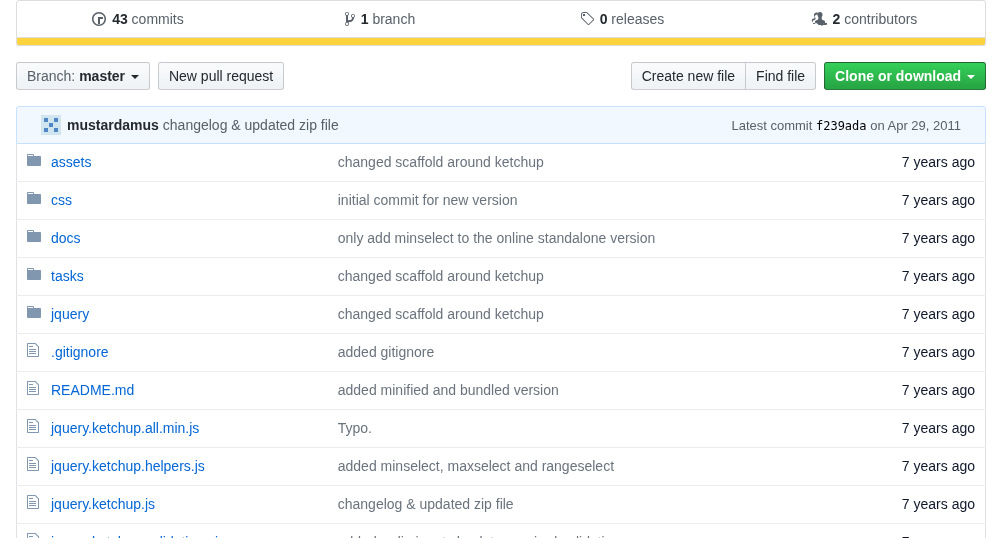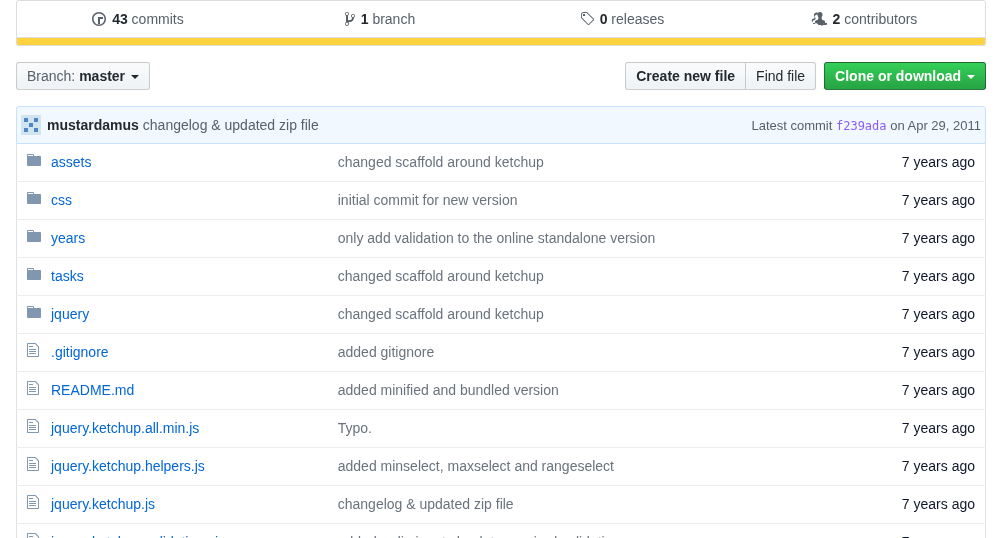--- a/index.html
+++ b/index.html
@@ -56,36 +56,36 @@
   .btn svg.caret { margin-left: 2px; vertical-align: middle; fill: currentColor; }
   .btn-primary {
     color: #fff;
     background: linear-gradient(-180deg,#34d058,#28a745 90%);
     border-color: rgba(27,31,35,.5);
     font-weight: 600;
   }
   .spacer { flex: 1; }
   .btn-group { display: inline-flex; }
   .btn-group .btn { border-radius: 0; margin-left: -1px; }
-  .btn-group .btn:first-child { border-top-left-radius: 3px; border-bottom-left-radius: 3px; margin-left: 0; font-weight: bold; }
+  .btn-group .btn:first-child { border-top-left-radius: 3px; border-bottom-left-radius: 3px; margin-left: 0; }
   .btn-group .btn:last-child { border-top-right-radius: 3px; border-bottom-right-radius: 3px; }
 
   .commit-tease {
     display: flex;
     align-items: center;
-    padding: 8px 4px;
+    padding: 8px 24px;
     background: #f1f8ff;
     border: 1px solid #c8e1ff;
     border-radius: 3px 3px 0 0;
     color: #586069;
   }
   .commit-tease .author { font-weight: 600; color: #24292e; margin-right: 4px; }
   .commit-tease .msg { color: #586069; }
   .commit-tease .right { margin-left: auto; font-size: 13px; }
-  .commit-tease .sha { font-family: SFMono-Regular, Menlo, monospace; font-size: 12px; color: #8b5cf6; }
+  .commit-tease .sha { font-family: SFMono-Regular, Menlo, monospace; font-size: 12px; color: #000000; }
   .avatar {
     width: 20px; height: 20px; border-radius: 3px;
     margin-right: 6px; display: inline-block;
     background: #eee;
     vertical-align: middle;
   }
   table.files {
     width: 100%;
     border-collapse: collapse;
     border: 1px solid #dfe2e5;
@@ -142,20 +142,21 @@
 </div>
 <div class="overall-bar"></div>
 
 <div class="file-nav">
   <button class="btn btn-sm">
     <span class="branch-label">Branch: </span><span class="branch-name">master</span>
     <svg class="caret" width="8" height="4" viewBox="0 0 8 4">
         <path d="M0 0l4 4 4-4z"></path>
       </svg>
   </button>
+  <button class="btn btn-sm ml8">New pull request</button>
   <div class="spacer"></div>
   <div class="btn-group">
     <button class="btn btn-sm">Create new file</button>
     <button class="btn btn-sm">Find file</button>
   </div>
   <button class="btn btn-sm btn-primary ml8">
     <span>Clone or download</span>
     <svg class="caret" width="8" height="4" viewBox="0 0 8 4" style="fill:#fff">
         <path d="M0 0l4 4 4-4z"></path>
       </svg>
@@ -195,22 +196,22 @@
             <path d="M13 4H7V3c0-.66-.31-1-1-1H1c-.55 0-1 .45-1 1v10c0 .55.45 1 1 1h12c.55 0 1-.45 1-1V5c0-.55-.45-1-1-1zM6 4H1V3h5v1z"></path>
           </svg></td>
         <td class="content"><a>css</a></td>
         <td class="message">initial commit for new version</td>
         <td class="age">7 years ago</td>
       </tr>
       <tr>
         <td class="icon folder"><svg width="14" height="16" viewBox="0 0 14 16">
             <path d="M13 4H7V3c0-.66-.31-1-1-1H1c-.55 0-1 .45-1 1v10c0 .55.45 1 1 1h12c.55 0 1-.45 1-1V5c0-.55-.45-1-1-1zM6 4H1V3h5v1z"></path>
           </svg></td>
-        <td class="content"><a>years</a></td>
-        <td class="message">only add validation to the online standalone version</td>
+        <td class="content"><a>docs</a></td>
+        <td class="message">only add minselect to the online standalone version</td>
         <td class="age">7 years ago</td>
       </tr>
       <tr>
         <td class="icon folder"><svg width="14" height="16" viewBox="0 0 14 16">
             <path d="M13 4H7V3c0-.66-.31-1-1-1H1c-.55 0-1 .45-1 1v10c0 .55.45 1 1 1h12c.55 0 1-.45 1-1V5c0-.55-.45-1-1-1zM6 4H1V3h5v1z"></path>
           </svg></td>
         <td class="content"><a>tasks</a></td>
         <td class="message">changed scaffold around ketchup</td>
         <td class="age">7 years ago</td>
       </tr>

